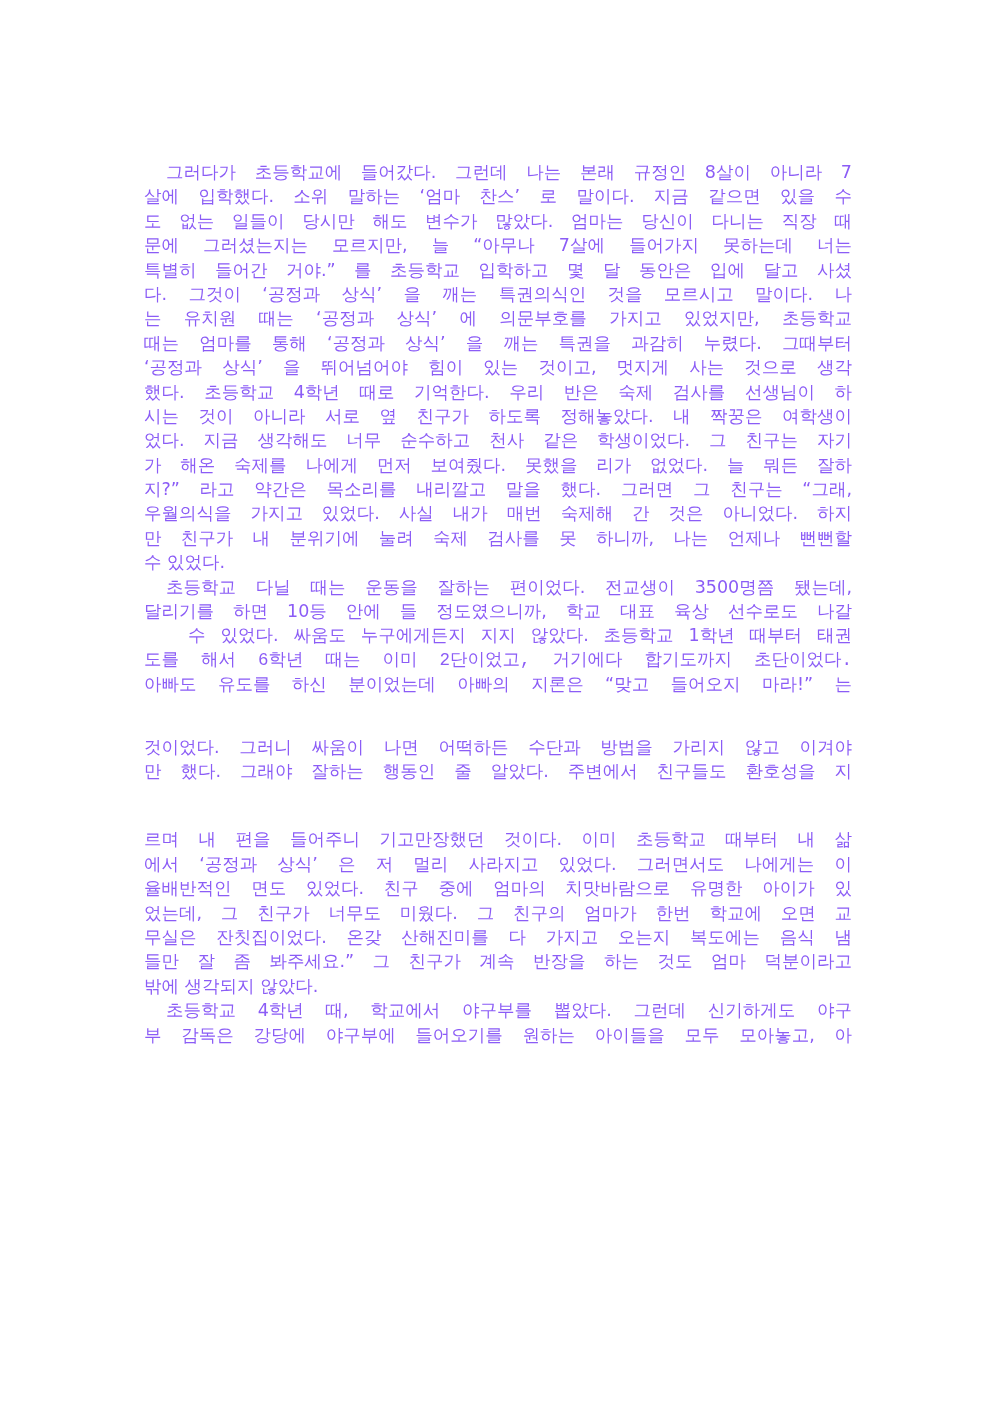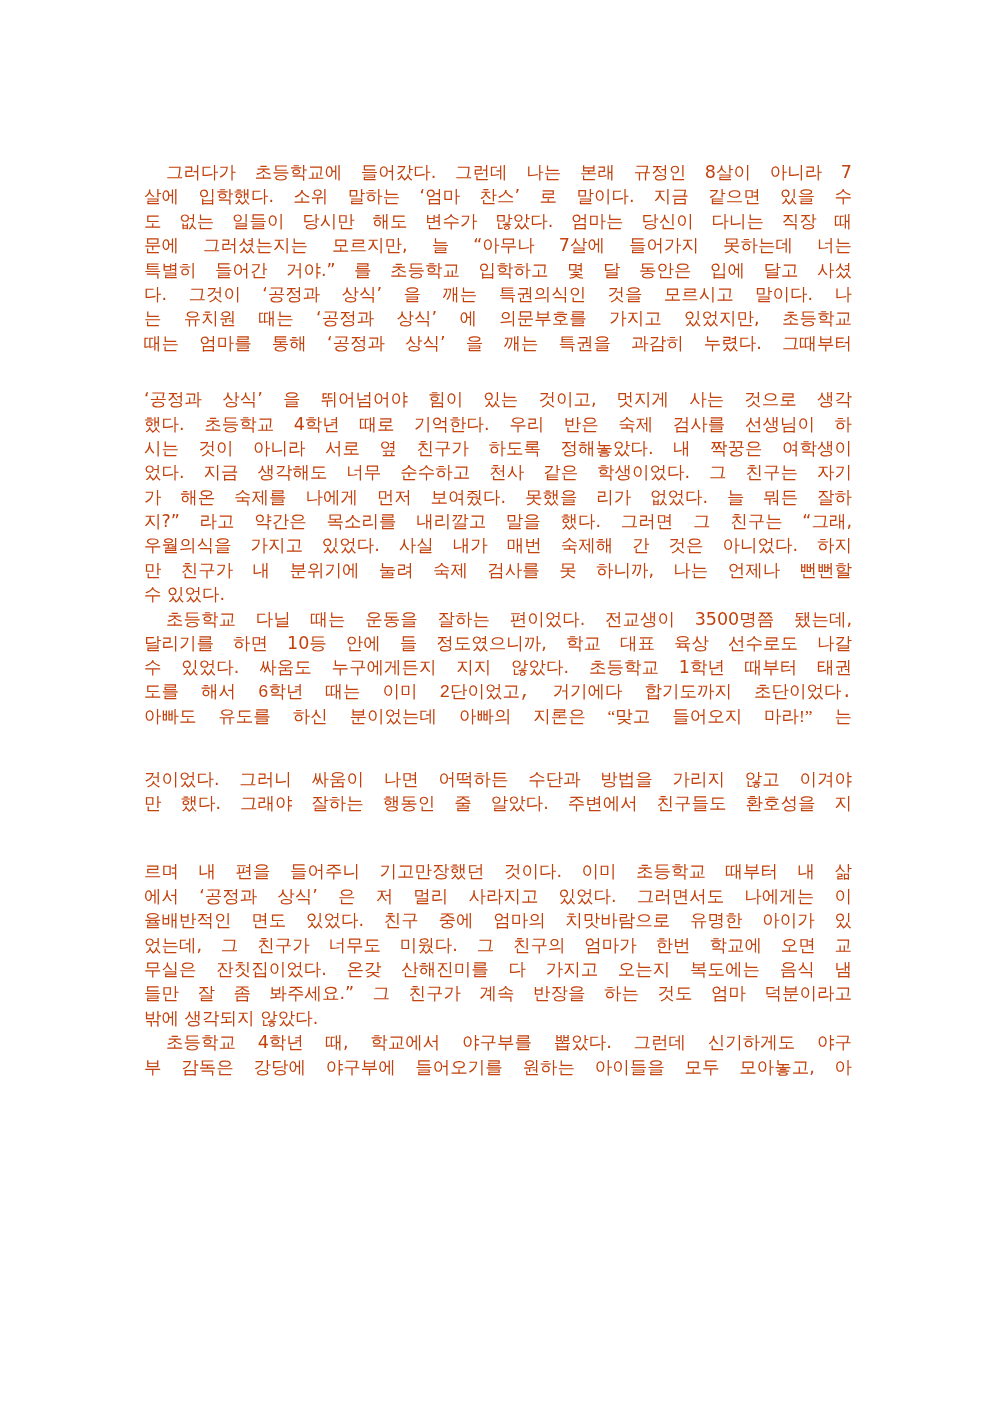--- a/index.html
+++ b/index.html
@@ -1,20 +1,20 @@
 <!DOCTYPE html>
 <html><head>
 <meta charset="utf-8">
 <style>
   html, body { margin: 0; padding: 0; background: #ffffff; }
   body { width: 992px; height: 1403px; position: relative; overflow: hidden; }
   .page {
     position: absolute; left: 144px; top: 160px; width: 708px;
     font-family: "DejaVu Sans", sans-serif;
-    font-size: 17.5px; color: #c2410c;
+    font-size: 17.5px; color: #8b5cf6;
   }
   .line {
     height: 24.4px; line-height: 24.4px; white-space: nowrap;
     text-align: justify; text-align-last: justify;
     letter-spacing: 0px; overflow: hidden;
   }
   .line.last { text-align-last: left; }
   .line.indent { padding-left: 22px; }
 </style>
 </head>
@@ -23,36 +23,36 @@
 <div class="page">
   <div id="p0">
       <div class="line indent" style="white-space: normal; text-align: justify; text-align-last: justify;">그러다가 초등학교에 들어갔다. 그런데 나는 본래 규정인 8살이 아니라 7</div>
       <div class="line" style="white-space: normal; text-align: justify; text-align-last: justify;">살에 입학했다. 소위 말하는 ‘엄마 찬스’ 로 말이다. 지금 같으면 있을 수</div>
       <div class="line" style="white-space: normal; text-align: justify; text-align-last: justify;">도 없는 일들이 당시만 해도 변수가 많았다. 엄마는 당신이 다니는 직장 때</div>
       <div class="line" style="white-space: normal; text-align: justify; text-align-last: justify;">문에 그러셨는지는 모르지만, 늘 “아무나 7살에 들어가지 못하는데 너는</div>
       <div class="line" style="white-space: normal; text-align: justify; text-align-last: justify;">특별히 들어간 거야.” 를 초등학교 입학하고 몇 달 동안은 입에 달고 사셨</div>
       <div class="line" style="white-space: normal; text-align: justify; text-align-last: justify;">다. 그것이 ‘공정과 상식’ 을 깨는 특권의식인 것을 모르시고 말이다. 나</div>
       <div class="line" style="white-space: normal; text-align: justify; text-align-last: justify;">는 유치원 때는 ‘공정과 상식’ 에 의문부호를 가지고 있었지만, 초등학교</div>
       <div class="line" style="white-space: normal; text-align: justify; text-align-last: justify;">때는 엄마를 통해 ‘공정과 상식’ 을 깨는 특권을 과감히 누렸다. 그때부터</div>
-      <div class="line" style="white-space: normal; text-align: justify; text-align-last: justify; margin-top: 32px;">‘공정과 상식’ 을 뛰어넘어야 힘이 있는 것이고, 멋지게 사는 것으로 생각</div>
+      <div class="line" style="white-space: normal; text-align: justify; text-align-last: justify;">‘공정과 상식’ 을 뛰어넘어야 힘이 있는 것이고, 멋지게 사는 것으로 생각</div>
       <div class="line" style="white-space: normal; text-align: justify; text-align-last: justify;">했다. 초등학교 4학년 때로 기억한다. 우리 반은 숙제 검사를 선생님이 하</div>
       <div class="line" style="white-space: normal; text-align: justify; text-align-last: justify;">시는 것이 아니라 서로 옆 친구가 하도록 정해놓았다. 내 짝꿍은 여학생이</div>
       <div class="line" style="white-space: normal; text-align: justify; text-align-last: justify;">었다. 지금 생각해도 너무 순수하고 천사 같은 학생이었다. 그 친구는 자기</div>
       <div class="line" style="white-space: normal; text-align: justify; text-align-last: justify;">가 해온 숙제를 나에게 먼저 보여줬다. 못했을 리가 없었다. 늘 뭐든 잘하</div>
       <div class="line" style="white-space: normal; text-align: justify; text-align-last: justify;">지?” 라고 약간은 목소리를 내리깔고 말을 했다. 그러면 그 친구는 “그래,</div>
       <div class="line" style="white-space: normal; text-align: justify; text-align-last: justify;">우월의식을 가지고 있었다. 사실 내가 매번 숙제해 간 것은 아니었다. 하지</div>
       <div class="line" style="white-space: normal; text-align: justify; text-align-last: justify;">만 친구가 내 분위기에 눌려 숙제 검사를 못 하니까, 나는 언제나 뻔뻔할</div>
       <div class="line last">수 있었다.</div>
     </div>
   <div id="p1">
       <div class="line indent" style="white-space: normal; text-align: justify; text-align-last: justify;">초등학교 다닐 때는 운동을 잘하는 편이었다. 전교생이 3500명쯤 됐는데,</div>
       <div class="line" style="white-space: normal; text-align: justify; text-align-last: justify;">달리기를 하면 10등 안에 들 정도였으니까, 학교 대표 육상 선수로도 나갈</div>
-      <div class="line" style="white-space: normal; text-align: justify; text-align-last: justify;">수 있었다. 싸움도 누구에게든지 지지 않았다. 초등학교 1학년 때부터 태권</div>
+      <div class="line" style="white-space: normal; text-align: justify; text-align-last: justify; margin-left: 44px;">수 있었다. 싸움도 누구에게든지 지지 않았다. 초등학교 1학년 때부터 태권</div>
       <div class="line" style="white-space: normal; text-align: justify; text-align-last: justify; font-family: Liberation Mono, monospace;">도를 해서 6학년 때는 이미 2단이었고, 거기에다 합기도까지 초단이었다.</div>
-      <div class="line" style="white-space: normal; text-align: justify; text-align-last: justify; font-family: Liberation Serif, serif;">아빠도 유도를 하신 분이었는데 아빠의 지론은 “맞고 들어오지 마라!” 는</div>
+      <div class="line" style="white-space: normal; text-align: justify; text-align-last: justify;">아빠도 유도를 하신 분이었는데 아빠의 지론은 “맞고 들어오지 마라!” 는</div>
       <div class="line" style="white-space: normal; text-align: justify; text-align-last: justify; margin-top: 38px;">것이었다. 그러니 싸움이 나면 어떡하든 수단과 방법을 가리지 않고 이겨야</div>
       <div class="line" style="white-space: normal; text-align: justify; text-align-last: justify;">만 했다. 그래야 잘하는 행동인 줄 알았다. 주변에서 친구들도 환호성을 지</div>
       <div class="line" style="white-space: normal; text-align: justify; text-align-last: justify; margin-top: 44px;">르며 내 편을 들어주니 기고만장했던 것이다. 이미 초등학교 때부터 내 삶</div>
       <div class="line" style="white-space: normal; text-align: justify; text-align-last: justify;">에서 ‘공정과 상식’ 은 저 멀리 사라지고 있었다. 그러면서도 나에게는 이</div>
       <div class="line" style="white-space: normal; text-align: justify; text-align-last: justify;">율배반적인 면도 있었다. 친구 중에 엄마의 치맛바람으로 유명한 아이가 있</div>
       <div class="line" style="white-space: normal; text-align: justify; text-align-last: justify;">었는데, 그 친구가 너무도 미웠다. 그 친구의 엄마가 한번 학교에 오면 교</div>
       <div class="line" style="white-space: normal; text-align: justify; text-align-last: justify;">무실은 잔칫집이었다. 온갖 산해진미를 다 가지고 오는지 복도에는 음식 냄</div>
       <div class="line" style="white-space: normal; text-align: justify; text-align-last: justify;">들만 잘 좀 봐주세요.” 그 친구가 계속 반장을 하는 것도 엄마 덕분이라고</div>
       <div class="line last">밖에 생각되지 않았다.</div>
     </div>

